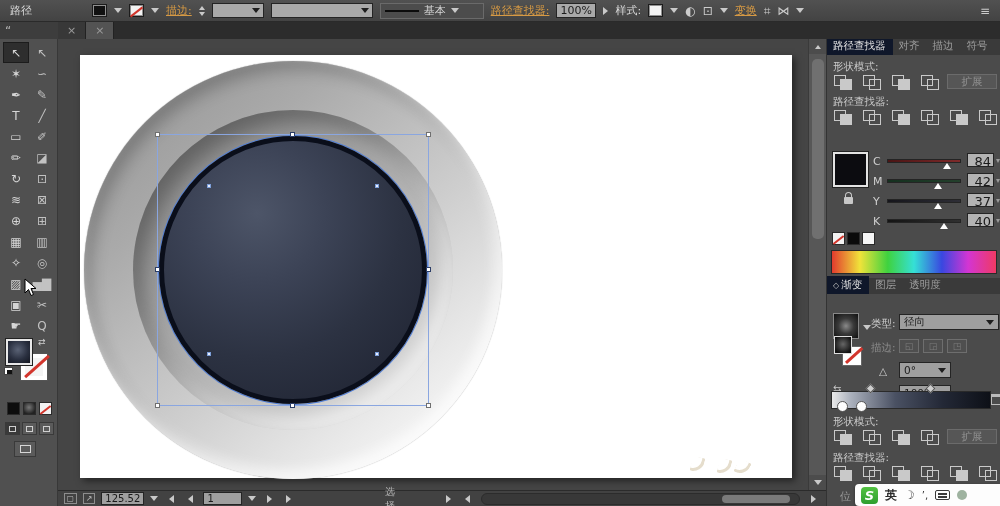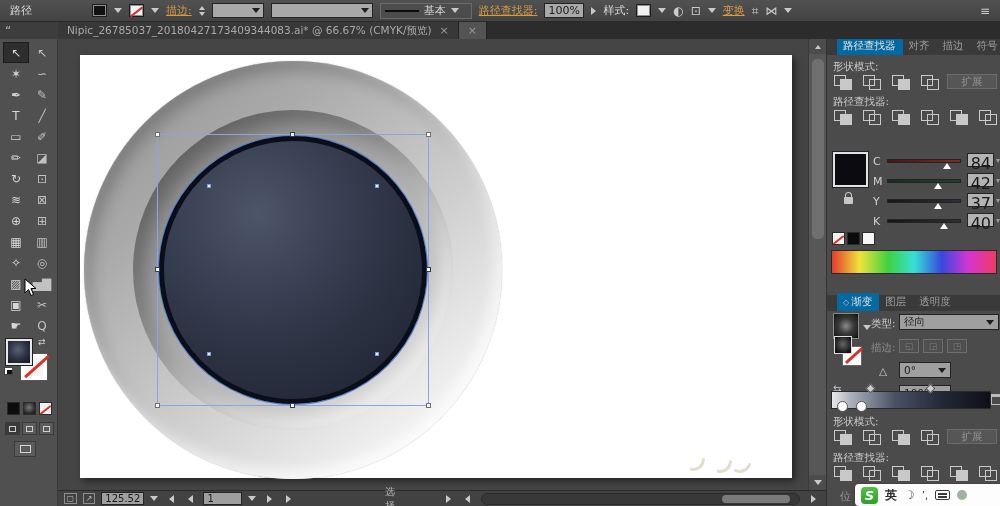--- a/index.html
+++ b/index.html
@@ -83,37 +83,37 @@
   .statusbar { position:absolute; left:58px; top:490px; width:768px; height:16px; background:#424242; border-top:1px solid #2b2b2b; display:flex; align-items:center; gap:6px; padding:0 6px; z-index:26; font-size:10px; }
   .sb-box { height:13px; background:#9f9f9f; border:1px solid #242424; color:#1a1a1a; display:flex; align-items:center; padding:0 3px; }
   .sb-icon { width:13px; height:11px; border:1px solid #8e8e8e; display:flex; align-items:center; justify-content:center; color:#bdbdbd; font-size:8px; }
   .hs-track { position:relative; width:330px; height:12px; background:#383838; border:1px solid #2c2c2c; border-radius:6px; }
   .hs-thumb { position:absolute; left:240px; top:1px; width:68px; height:8px; background:#7a7a7a; border-radius:4px; }
   .sb-arrowbtn { width:14px; height:13px; display:flex; align-items:center; justify-content:center; }
   
   .dock { position:absolute; left:826px; top:39px; width:174px; height:467px; background:#4b4b4b; border-left:1px solid #333; z-index:20; }
   .phead { position:absolute; left:0; width:174px; height:16px; background:#3a3a3a; display:flex; align-items:flex-end; }
   .ptab { padding:2px 7px 2px 6px; font-size:10.5px; color:#9d9d9d; white-space:nowrap; }
-  .ptab.on { background:#0369a1; color:#e2e2e2;margin-left:10px; }
+  .ptab.on { background:#0f172a; color:#e2e2e2; }
   .ptab .cyc { font-size:8px; margin-right:2px; color:#bcbcbc; }
   .plabel { position:absolute; color:#c9c9c9; font-size:10.5px; }
   .icon-row { position:absolute; display:flex; gap:8px; }
   .ol-icon { width:21px; height:15px; position:relative; cursor:pointer; }
   .ol-icon::before { content:""; position:absolute; left:1px; top:1px; width:10px; height:9px; border:1px solid #c9c9c9; }
   .ol-icon::after { content:""; position:absolute; left:7px; top:5px; width:10px; height:9px; background:#c9c9c9; border:1px solid #c9c9c9; }
   .ol-icon.hollow::after { background:transparent; }
   .expand-btn { position:absolute; width:50px; height:15px; background:#565656; border:1px solid #6b6b6b; color:#939393; font-size:10.5px; display:flex; align-items:center; justify-content:center; }
   .fill-swatch { position:absolute; left:6px; width:35px; height:35px; background:#0c0c10; border:2px solid #e3e3e3; outline:1px solid #222; }
   .lock { position:absolute; width:9px; height:7px; background:#c8c8c8; border-radius:1px; }
   .lock::before { content:""; position:absolute; left:1px; top:-5px; width:5px; height:5px; border:1.5px solid #c8c8c8; border-bottom:none; border-radius:4px 4px 0 0; }
   .ch-row { position:absolute; left:0; width:174px; height:20px; }
   .ch-label { position:absolute; left:46px; top:3px; color:#cfcfcf; }
   .ch-track { position:absolute; left:60px; top:7px; width:74px; height:4px; border:1px solid #242424; }
   .ch-thumb { position:absolute; top:11px; margin-left:-3px; }
-  .ch-box { position:absolute; left:140px; top:1px; width:27px; height:14px; background:#b3b3b3; border:1px solid #242424; color:#1a1a1a; text-align:right; padding:0 2px; font-size:16px; }
+  .ch-box { position:absolute; left:140px; top:1px; width:27px; height:14px; background:#b3b3b3; border:1px solid #242424; color:#1a1a1a; text-align:right; padding:0 2px; font-size:13px; }
   .ch-spin { position:absolute; left:169px; top:4px; color:#9a9a9a; font-size:8px; }
   .mini-chips { position:absolute; display:flex; gap:2px; }
   .mchip { width:13px; height:13px; border:1px solid #2a2a2a; position:relative; }
   .spectrum { position:absolute; left:4px; width:166px; height:24px; border:1px solid #2a2a2a;
     background:linear-gradient(90deg,#e23b2e 0%,#f0e33a 17%,#3fd23f 34%,#35e0d6 50%,#3947e0 67%,#d335d3 83%,#ef3a64 100%); }
   .gthumb { position:absolute; left:6px; width:26px; height:26px; border:1px solid #888; background:radial-gradient(circle at 50% 50%, #8a8a8a 0%, #3a3a3a 45%, #101010 100%); }
   .gfs-fill { position:absolute; left:7px; width:18px; height:18px; border:1px solid #ddd; background:radial-gradient(circle at 50% 45%, #666 0%, #111 80%); z-index:2; }
   .gfs-stroke { position:absolute; left:16px; width:18px; height:18px; background:#fff; border:3px solid #fff; outline:1px solid #666; }
   .gfs-stroke::after { content:""; position:absolute; left:-3px; top:4px; width:22px; height:2.5px; background:#d2352c; transform:rotate(-42deg); }
   .grow-label { position:absolute; color:#8c8c8c; font-size:10.5px; }
@@ -152,21 +152,21 @@
       <span class="tri tri-d lt" style="border-left-width:3px;border-right-width:3px;border-top-width:4px"></span>
     </span>
   <span class="dd" style="width:52px">
       <span></span>
       <span class="tri tri-d"></span>
     </span>
   <span class="dd" style="width:102px">
       <span></span>
       <span class="tri tri-d"></span>
     </span>
-  <span class="dd-dark" style="width:92px">
+  <span class="dd-dark" style="width:104px">
       <span class="stroke-line"></span>
       <span>基本</span>
       <span class="tri tri-d lt"></span>
     </span>
   <span class="tb-link">路径查找器:</span>
   <span class="valbox" style="width:40px">100%</span>
   <span class="tri tri-r"></span>
   <span class="tb-label">样式:</span>
   <span class="swatch nonefill"></span>
     <span class="tri tri-d lt"></span>
@@ -179,21 +179,20 @@
     <span class="tri tri-d lt"></span>
   <span style="flex:1"></span>
   <span class="tb-icon">≡</span>
 </div>
 
 <div class="tabbar">
   <div class="tab-corner">
       <span>“</span>
     </div>
   <div class="doctab inactive">
-    <span>Nipic_26785037_20180427173409344083.ai* @ 66.67% (CMYK/预览)</span>
     <span class="tab-close">×</span>
   </div>
   <div class="doctab active">
     <span class="tab-close">×</span>
   </div>
 </div>
 
 <div class="toolbar">
   <div class="tool-grid" id="tool-grid">
       <div class="tool active">↖</div>
@@ -384,21 +383,21 @@
         <span class="ch-spin">▾</span>
       </div>
     </div>
   <div class="mini-chips" style="left:5px;top:193px">
     <div class="mchip slash" style="background:#f2f2f2"></div>
     <div class="mchip" style="background:#0b0b0b"></div>
     <div class="mchip" style="background:#f6f6f6"></div>
   </div>
   <div class="spectrum" style="top:211px"></div>
 
-  <div class="phead" style="top:256px">
+  <div class="phead" style="top:239px">
     <span class="ptab on"><span class="cyc">◇</span><span>渐变</span></span>
     <span class="ptab">图层</span>
     <span class="ptab">透明度</span>
   </div>
   <div class="gthumb" style="top:274px"></div>
   <span class="tri tri-d lt abs" style="left:36px;top:286px"></span>
   <div class="plabel" style="left:44px;top:278px">类型:</div>
   <div class="gdd" style="left:72px;top:275px;width:100px">
       <span>径向</span>
       <span class="tri tri-d"></span>

